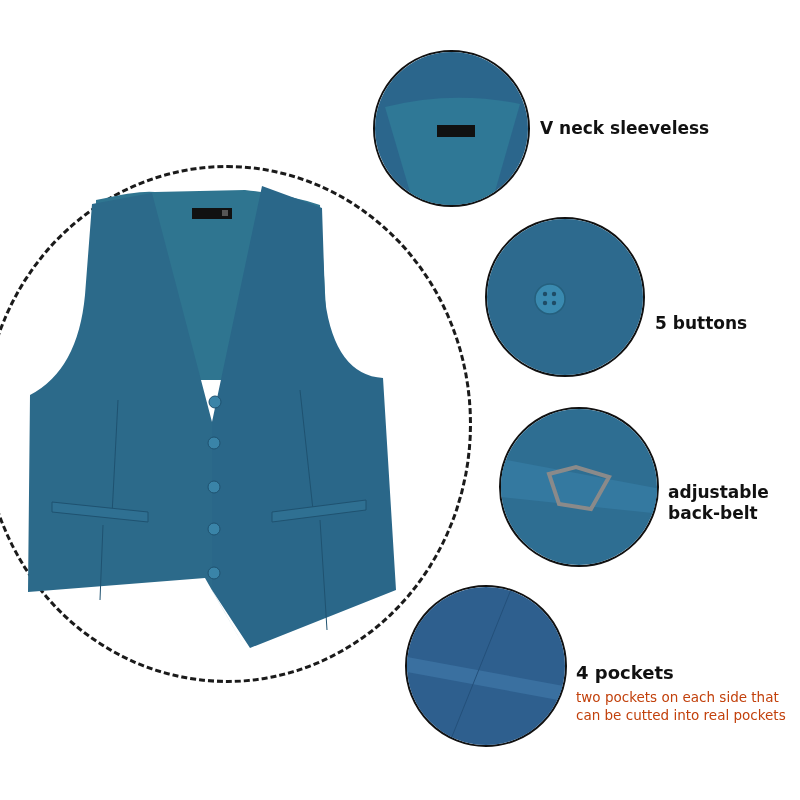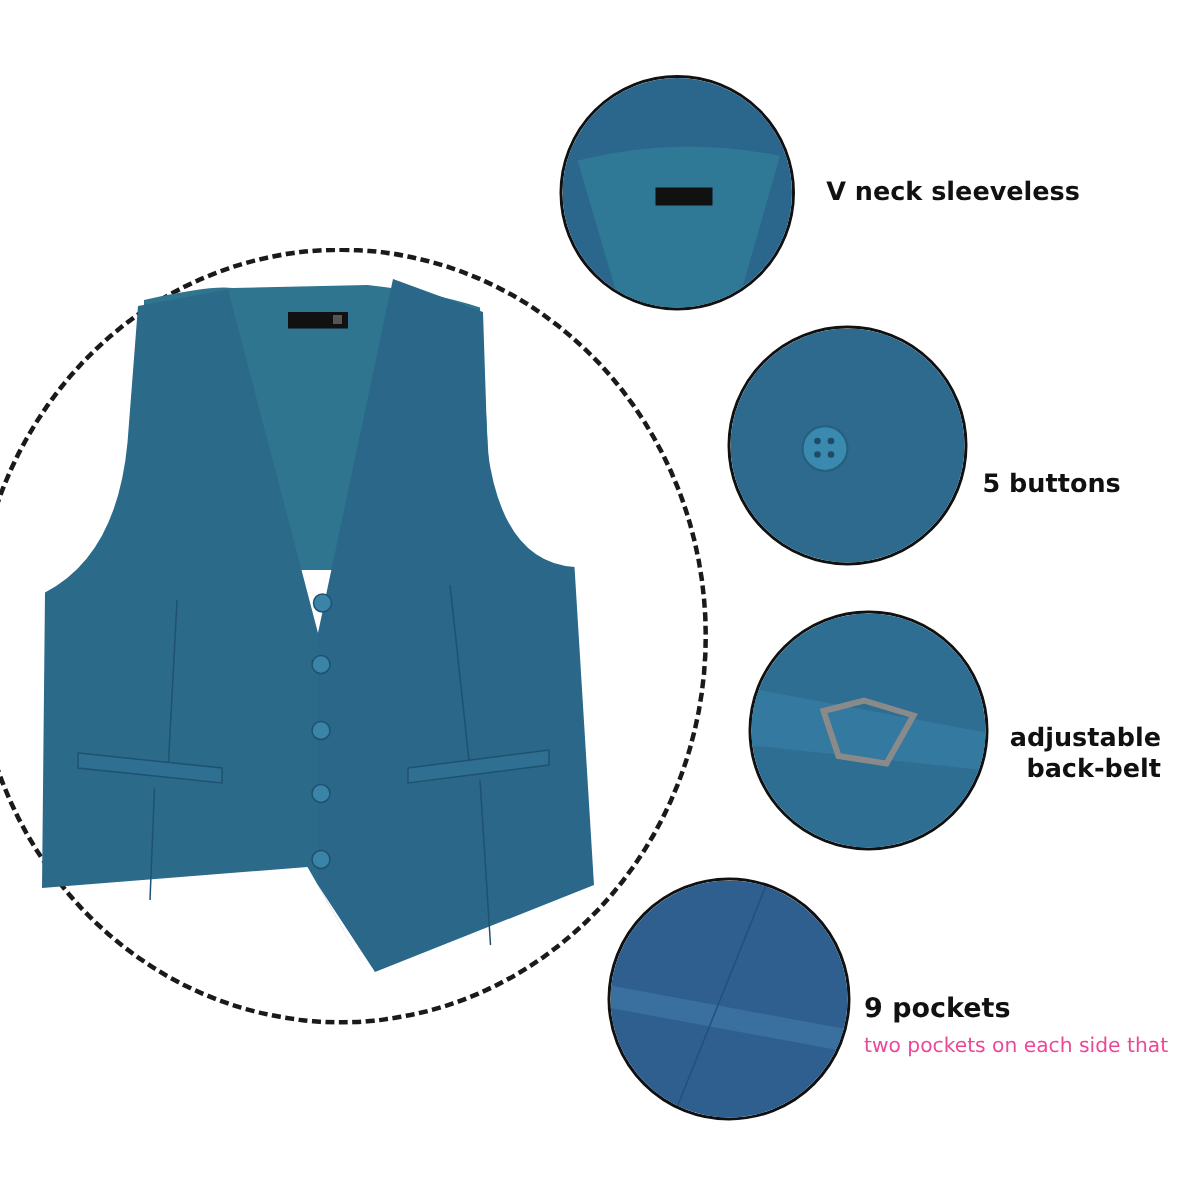--- a/index.html
+++ b/index.html
@@ -4,26 +4,26 @@
   <style>
     html, body { margin:0; padding:0; }
     body { width:800px; height:800px; background:#ffffff; position:relative; overflow:hidden; font-family:"DejaVu Sans", sans-serif; }
     .dash-circle { position:absolute; left:-18px; top:165px; width:490px; height:518px; border-radius:50%; border:3px dashed #1a1a1a; box-sizing:border-box; }
     .vest { position:absolute; left:0; top:0; width:800px; height:800px; }
     .detail { position:absolute; border-radius:50%; border:2px solid #111; overflow:hidden; box-sizing:border-box; }
     .d1 { left:373px; top:50px; width:157px; height:157px; }
     .d2 { left:485px; top:217px; width:160px; height:160px; }
     .d3 { left:499px; top:407px; width:160px; height:160px; }
     .d4 { left:405px; top:585px; width:162px; height:162px; }
-    .label { position:absolute; font-weight:bold; color:#111; font-size:17px; line-height:21px; text-align:right; }
+    .label { position:absolute; font-weight:bold; color:#111; font-size:17px; line-height:21px; text-align:left; }
     .l1 { left:540px; top:118px; width:180px; }
     .l2 { left:655px; top:293px;margin-top:20px; }
     .l3 { left:668px; top:482px; width:106px; }
     .l4 { left:576px; top:662px; font-size:18px; }
-    .sub { position:absolute; left:576px; top:688px; font-size:13.5px; line-height:18px; color:#ec4899; width:215px; }
+    .sub { position:absolute; left:576px; top:688px; font-size:13.5px; line-height:18px; color:#c2410c; width:215px; }
   </style>
 </head>
 <body>
 
 <div class="dash-circle"></div>
 
 <svg class="vest" viewBox="0 0 800 800">
 
   <path d="M96 200 Q140 190 155 192 L245 190 Q290 195 320 205 L330 380 L95 380 Z" fill="#2f7590"></path>
 
@@ -86,16 +86,17 @@
   <div>back-belt</div>
 </div>
 
 <div class="detail d4">
   <svg width="162" height="162" viewBox="0 0 162 162">
     <rect width="162" height="162" fill="#2e5f8e"></rect>
     <path d="M0 70 L162 100 L162 115 L0 85 Z" fill="#3a70a0"></path>
     <path d="M105 0 L40 162" stroke="#24507a" stroke-width="1"></path>
   </svg>
 </div>
-<div class="label l4">9 pockets</div>
+<div class="label l4">4 pockets</div>
 <div class="sub">
   <div>two pockets on each side that</div>
+  <div>can be cutted into real pockets</div>
 </div>
 
 </body></html>

